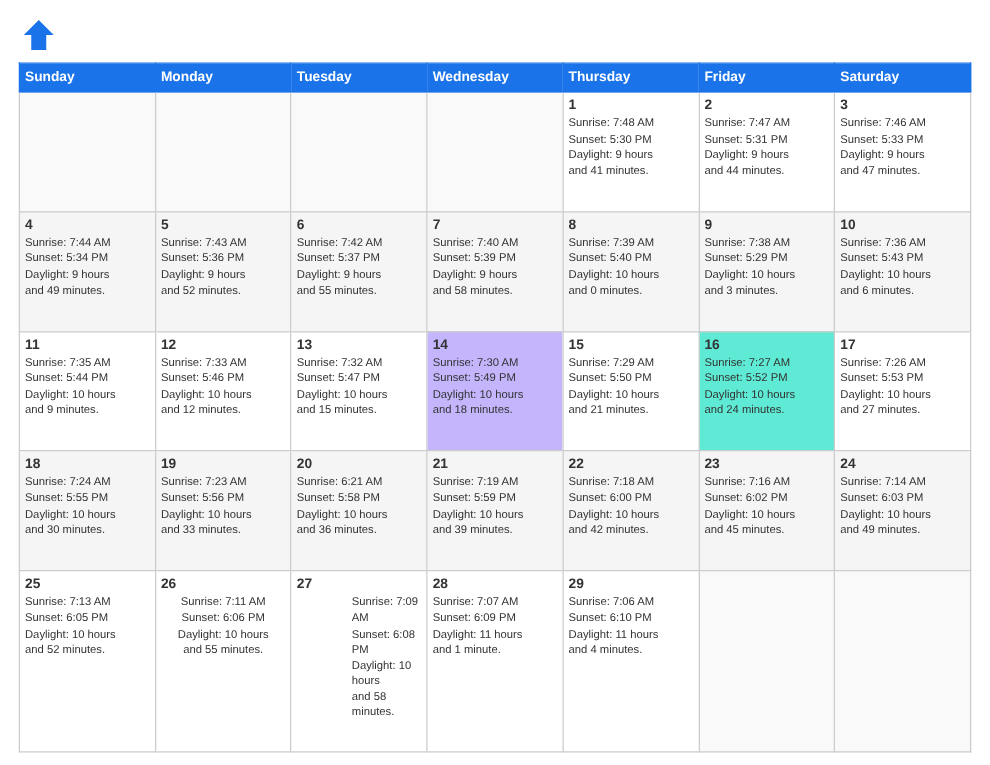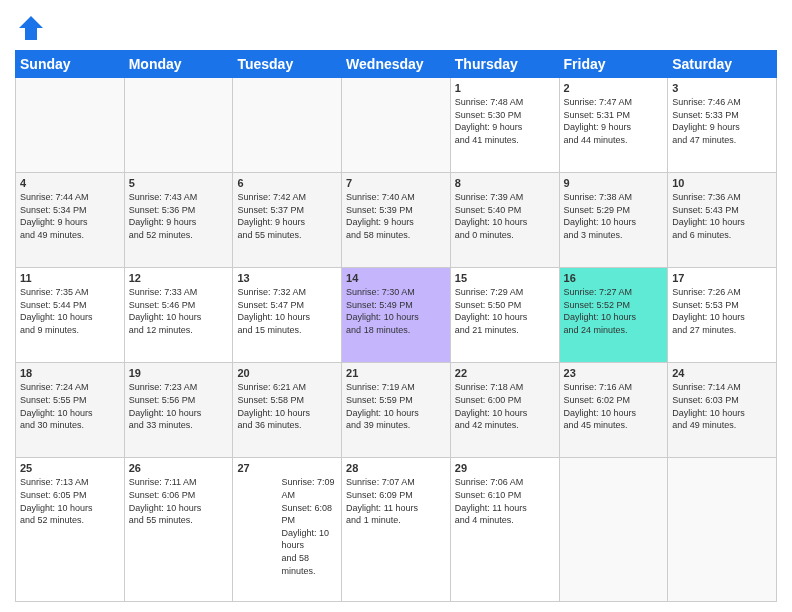--- a/index.html
+++ b/index.html
@@ -56,21 +56,21 @@
     }
     .calendar-table {
       width: 100%;
       border-collapse: collapse;
       flex: 1;
       table-layout: fixed;
     }
     .calendar-table th {
       background: #1a73e8;
       color: #fff;
-      font-size: 14px;
+      font-size: 11px;
       font-weight: bold;
       padding: 5px 4px;
       text-align: left;
       border: 1px solid #1a73e8;
     }
     .calendar-table td {
       border: 1px solid #ccc;
       vertical-align: top;
       padding: 4px 4px;
       font-size: 9.5px;
@@ -316,21 +316,21 @@
         <tr>
           <td style="background: rgb(255, 255, 255);">
             <span class="day-num">25</span>
             <div class="day-info" style="white-space: pre-line;">Sunrise: 7:13 AM
 Sunset: 6:05 PM
 Daylight: 10 hours
 and 52 minutes.</div>
           </td>
           <td style="background: rgb(255, 255, 255);">
             <span class="day-num">26</span>
-            <div class="day-info" style="white-space: pre-line;">Sunrise: 7:11 AM
+            <div class="day-info" style="white-space: pre-line; text-align: center;">Sunrise: 7:11 AM
 Sunset: 6:06 PM
 Daylight: 10 hours
 and 55 minutes.</div>
           </td>
           <td style="background: rgb(255, 255, 255);">
             <span class="day-num">27</span>
             <div class="day-info" style="white-space: pre-line; margin-left: 44px;">Sunrise: 7:09 AM
 Sunset: 6:08 PM
 Daylight: 10 hours
 and 58 minutes.</div>

